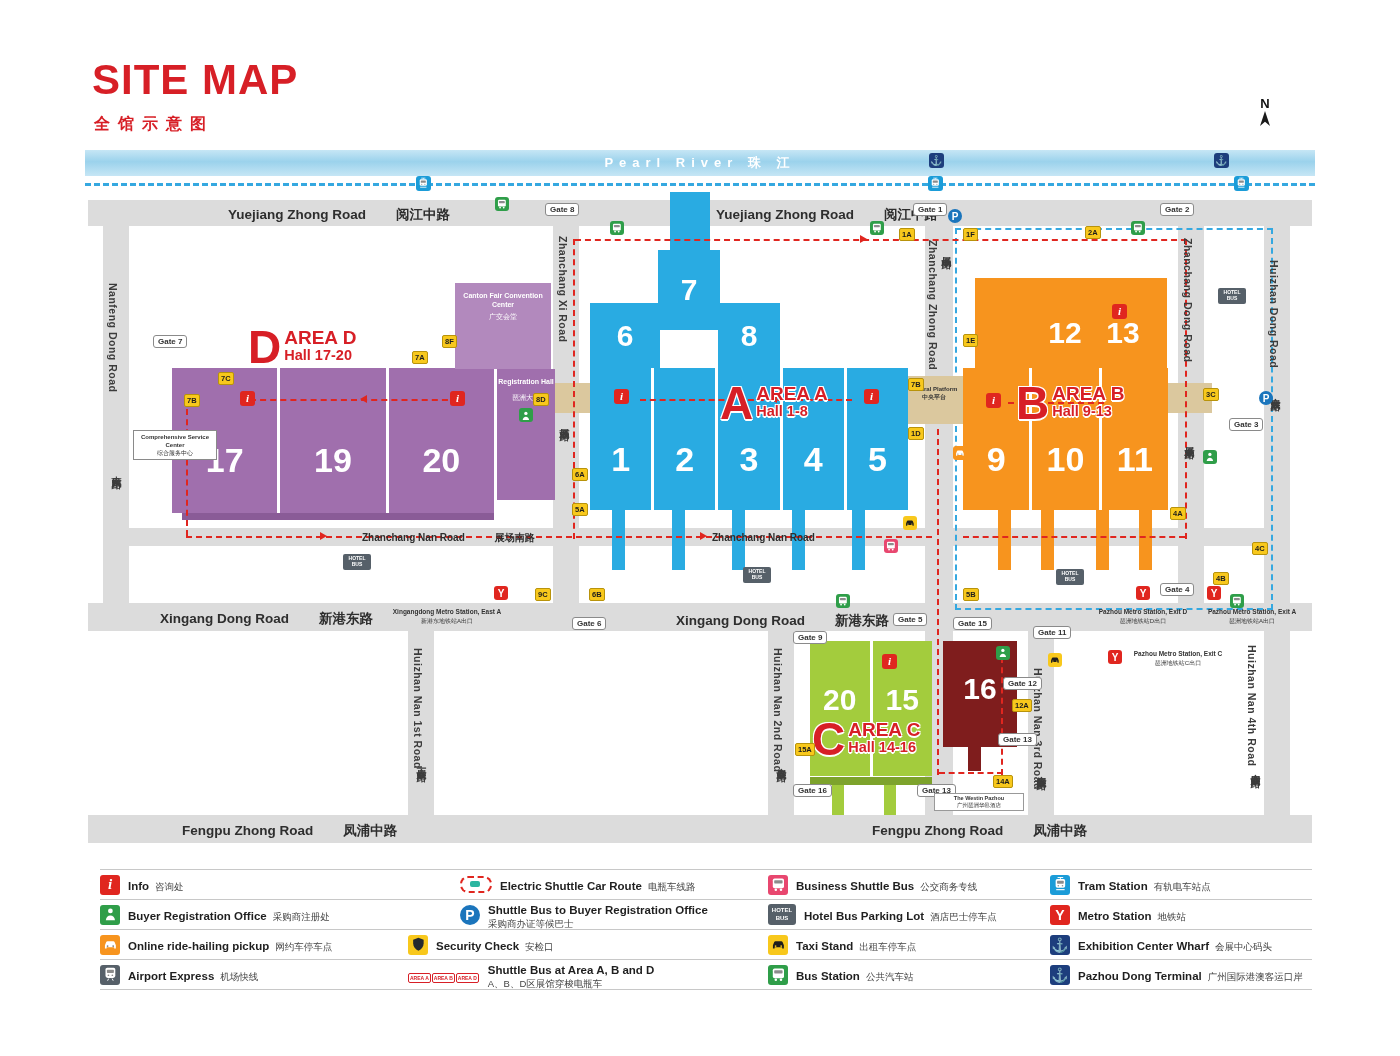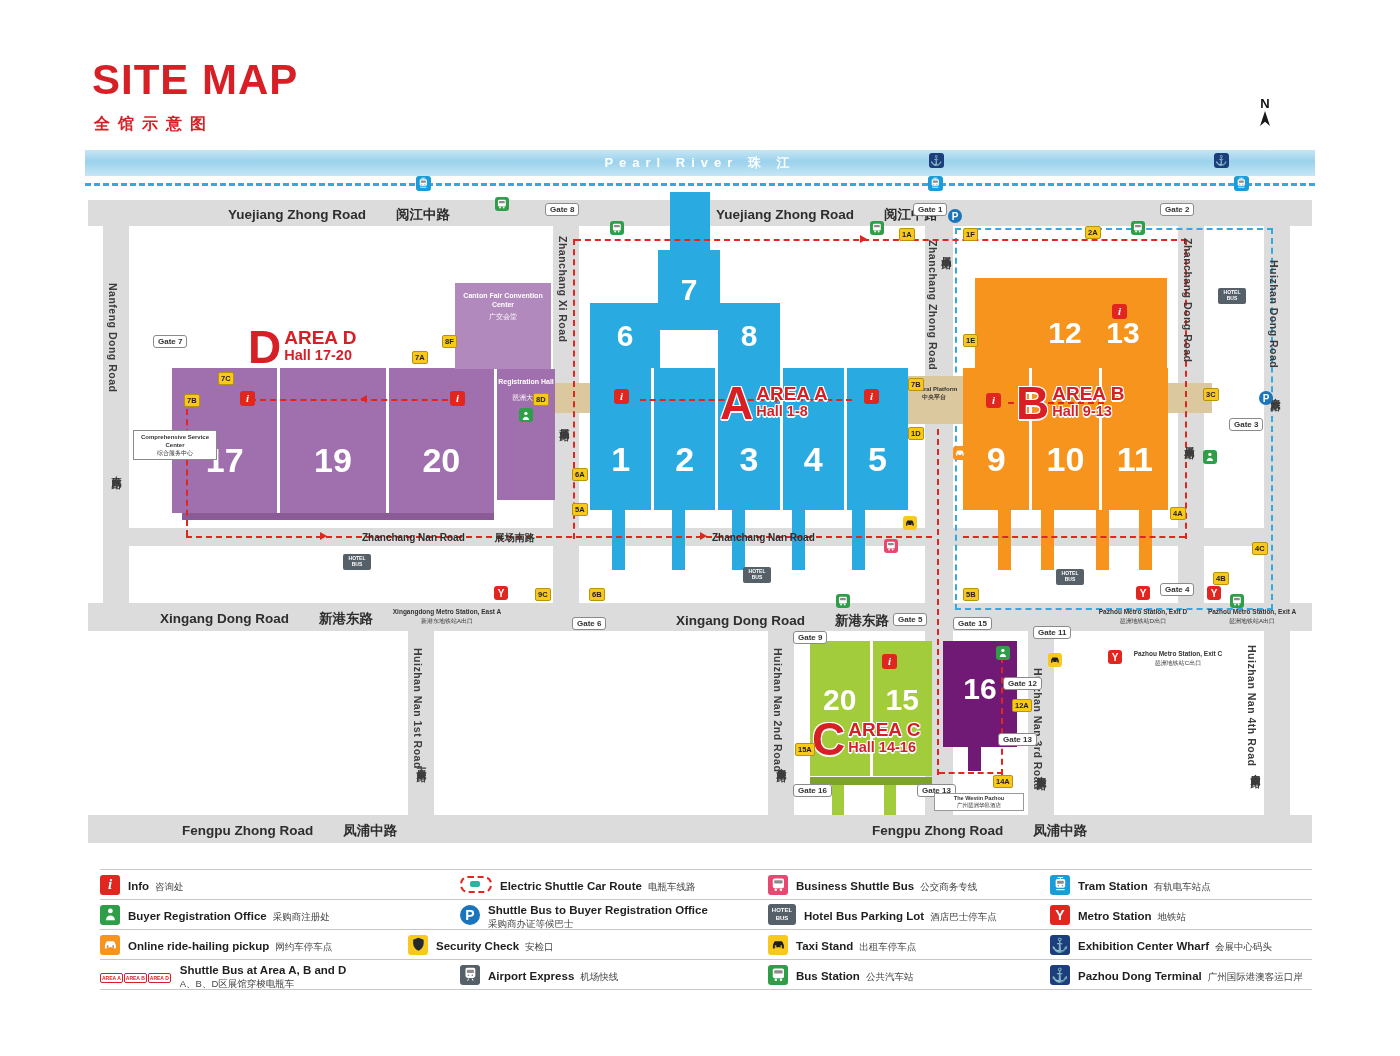--- a/index.html
+++ b/index.html
@@ -22,21 +22,21 @@
   .route-v{position:absolute;border-left:2px dashed #e0261f;z-index:5}
   .arr{position:absolute;width:0;height:0;border-top:4px solid transparent;border-bottom:4px solid transparent;border-left:7px solid #e0261f;z-index:6}
   .arr.l{transform:rotate(180deg)}
   .bbox{position:absolute;border:2px dashed #35a8e0;z-index:3}
   .platform{position:absolute;background:#dbc89e;z-index:3}
   .cpl{position:absolute;font-size:6px;font-weight:bold;color:#333;text-align:center;z-index:6;line-height:1.3}
   .hrow{position:absolute;display:flex;gap:3px;z-index:4}
   .hall{flex:1;display:flex;align-items:center;justify-content:center;color:#fff;font-weight:bold;font-size:34px;box-sizing:border-box;padding-top:40px}
   .hrow-c .hall{font-size:30px;padding:0 0 18px}
   .hall-abs{position:absolute;display:flex;align-items:center;justify-content:center;color:#fff;font-weight:bold;font-size:30px;box-sizing:border-box;z-index:4}
-  .bg-a{background:#29abe2}.bg-b{background:#f7941e}.bg-c{background:#a3cc3d}.bg-c2{background:#701a75}
+  .bg-a{background:#29abe2}.bg-b{background:#f7941e}.bg-c{background:#a3cc3d}.bg-c2{background:#7f1d1d}
   .bg-d{background:#a06fad}.bg-d2{background:#b289bd}
   .pier{position:absolute;z-index:3}
   .atagarea{position:absolute;display:flex;gap:3px;color:#d71f26;font-weight:bold;z-index:6;
     text-shadow:-1px -1px 0 #fff,1px -1px 0 #fff,-1px 1px 0 #fff,1px 1px 0 #fff,0 2px 0 #fff}
   .aletter{font-size:46px;line-height:38px}
   .aname{display:block;font-size:19px;line-height:19px}
   .arange{display:block;font-size:14.5px;line-height:17px}
   .bldg{position:absolute;color:#fff;text-align:center;box-sizing:border-box;z-index:4;padding-top:8px}
   .bldg .b-en{font-weight:bold;display:block;font-size:7px;line-height:1.35}
   .bldg .b-zh{display:block;font-size:7px;margin-top:2px}
@@ -606,36 +606,36 @@
         <span class="ltext"><span class="len">Taxi Stand</span><span class="lzh">出租车停车点</span></span>
       </div>
       <div class="lcell lc4">
         <span class="sq s20 bg-navy">
             <span class="anchor-g">⚓</span>
           </span>
         <span class="ltext"><span class="len">Exhibition Center Wharf</span><span class="lzh">会展中心码头</span></span>
       </div>
     </div>
     <div class="lrow">
-      <div class="lcell lc1">
-        <span><span class="atag">AREA A</span><span class="atag">AREA B</span><span class="atag">AREA D</span></span>
-        <span class="ltext stack"><span class="len">Shuttle Bus at Area A, B and D</span><span class="lzh">A、B、D区展馆穿梭电瓶车</span></span>
-      </div>
       <div class="lcell lc2">
         <span class="sq s20 bg-slate">
             <svg viewBox="0 0 24 24">
               <path d="M7.5 2.5h9c1.4 0 2.5 1.1 2.5 2.5v8.5c0 1.9-1.6 3.5-3.5 3.5h-7c-1.9 0-3.5-1.6-3.5-3.5V5c0-1.4 1.1-2.5 2.5-2.5z" fill="#fff"></path>
               <rect x="7" y="5.5" width="10" height="4.5" rx="1" fill="rgba(0,0,0,.45)"></rect>
               <circle cx="9.2" cy="13.2" r="1.2" fill="rgba(0,0,0,.45)"></circle>
               <circle cx="14.8" cy="13.2" r="1.2" fill="rgba(0,0,0,.45)"></circle>
               <path d="M8 21l1.5-3M16 21l-1.5-3" stroke="#fff" stroke-width="1.4"></path>
             </svg>
           </span>
         <span class="ltext"><span class="len">Airport Express</span><span class="lzh">机场快线</span></span>
       </div>
+      <div class="lcell lc1">
+        <span><span class="atag">AREA A</span><span class="atag">AREA B</span><span class="atag">AREA D</span></span>
+        <span class="ltext stack"><span class="len">Shuttle Bus at Area A, B and D</span><span class="lzh">A、B、D区展馆穿梭电瓶车</span></span>
+      </div>
       <div class="lcell lc3">
         <span class="sq s20 bg-green">
             <svg viewBox="0 0 24 24">
               <rect x="4" y="3.5" width="16" height="14" rx="2.5" fill="#fff"></rect>
               <rect x="6" y="6" width="12" height="4.8" rx="1" fill="rgba(0,0,0,.45)"></rect>
               <circle cx="8.3" cy="19.6" r="1.8" fill="#fff"></circle>
               <circle cx="15.7" cy="19.6" r="1.8" fill="#fff"></circle>
             </svg>
           </span>
         <span class="ltext"><span class="len">Bus Station</span><span class="lzh">公共汽车站</span></span>

